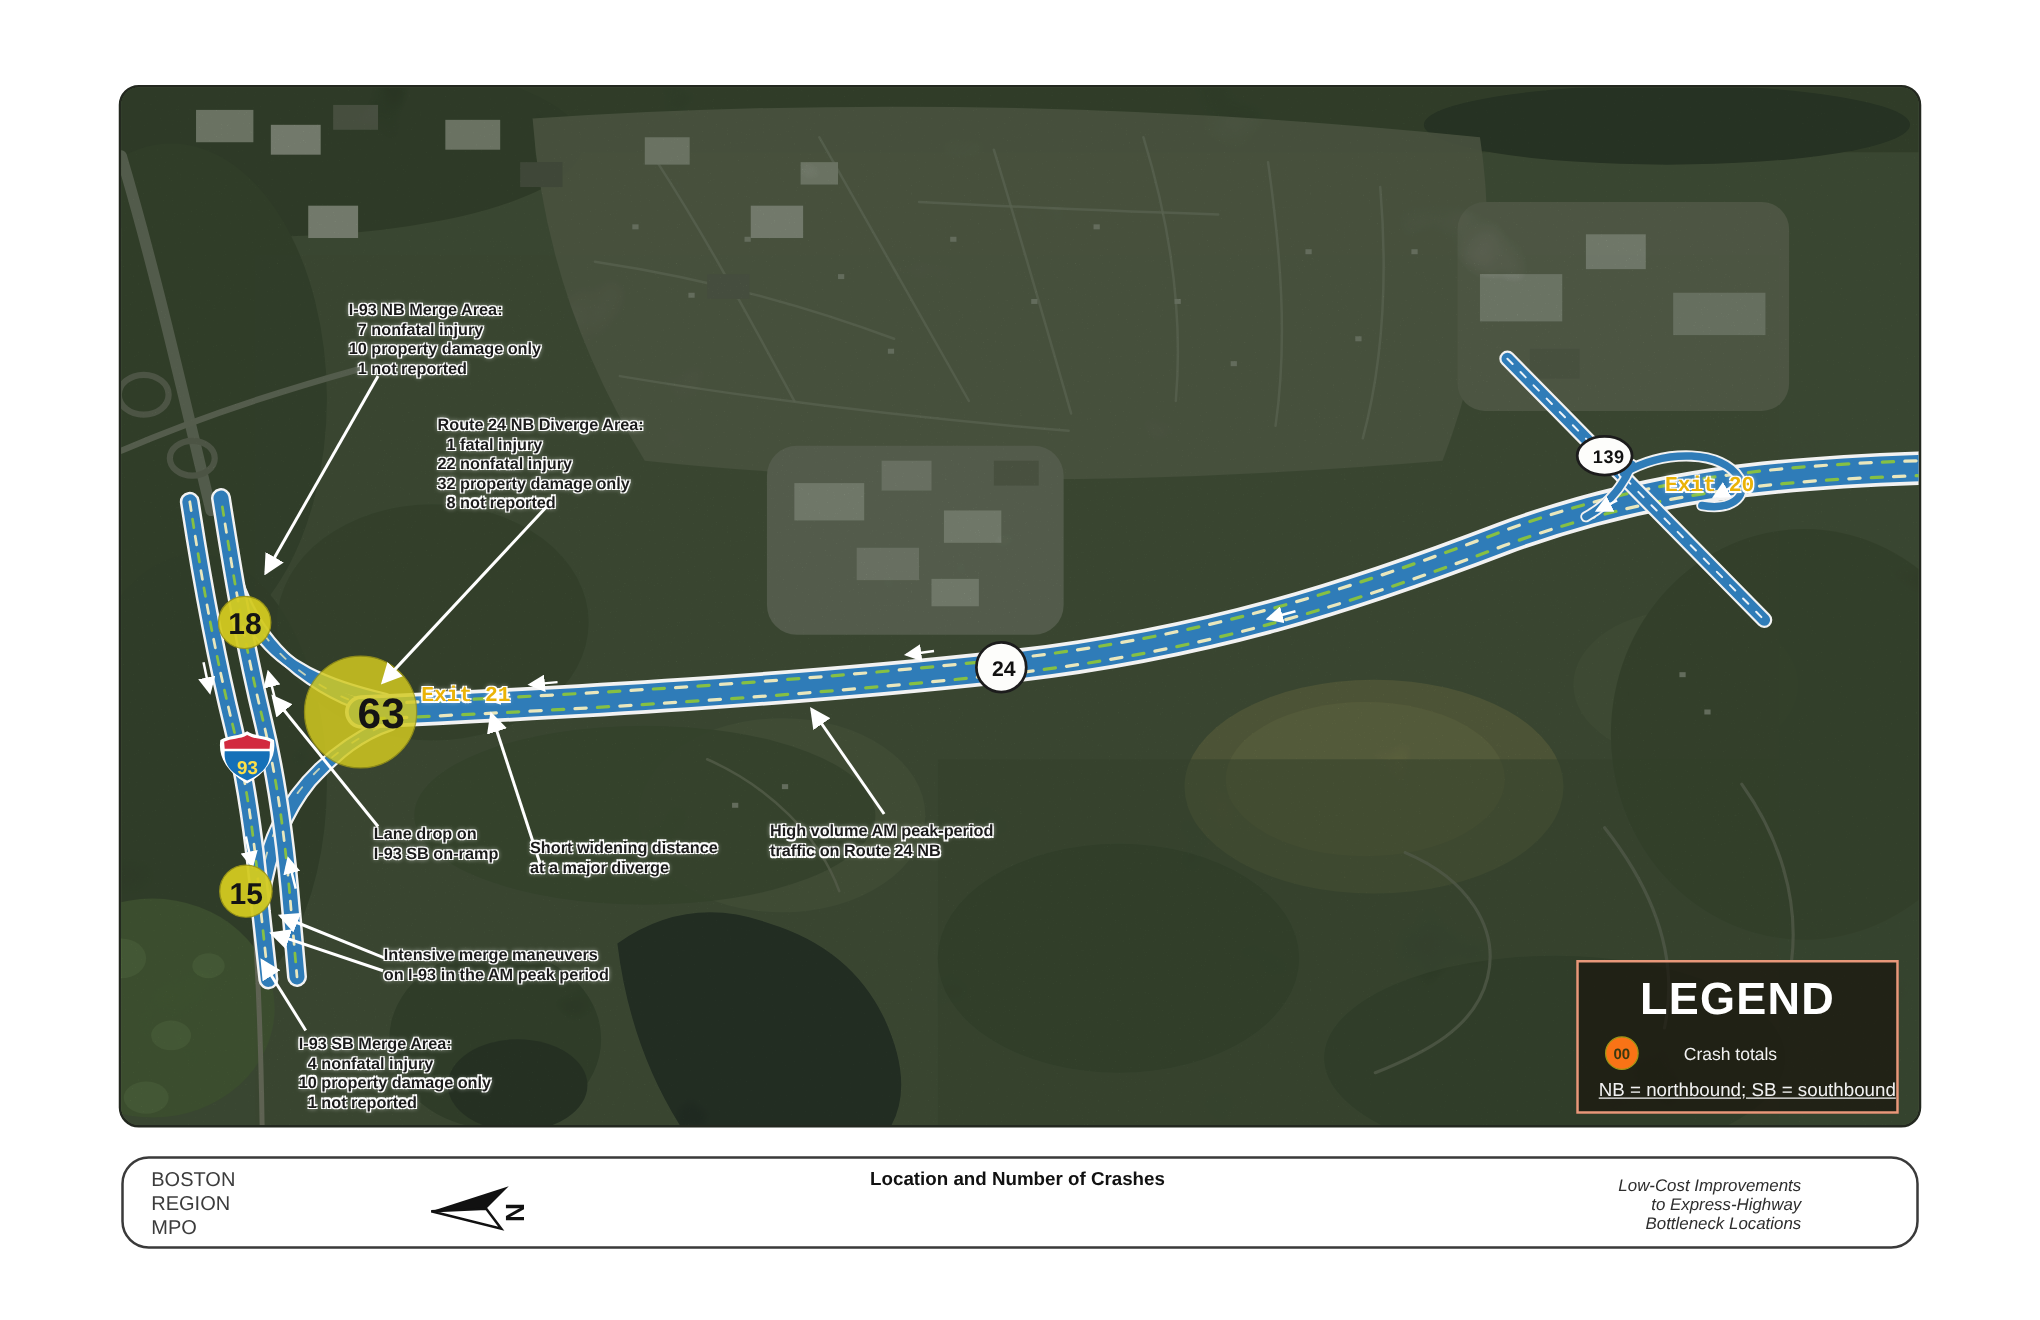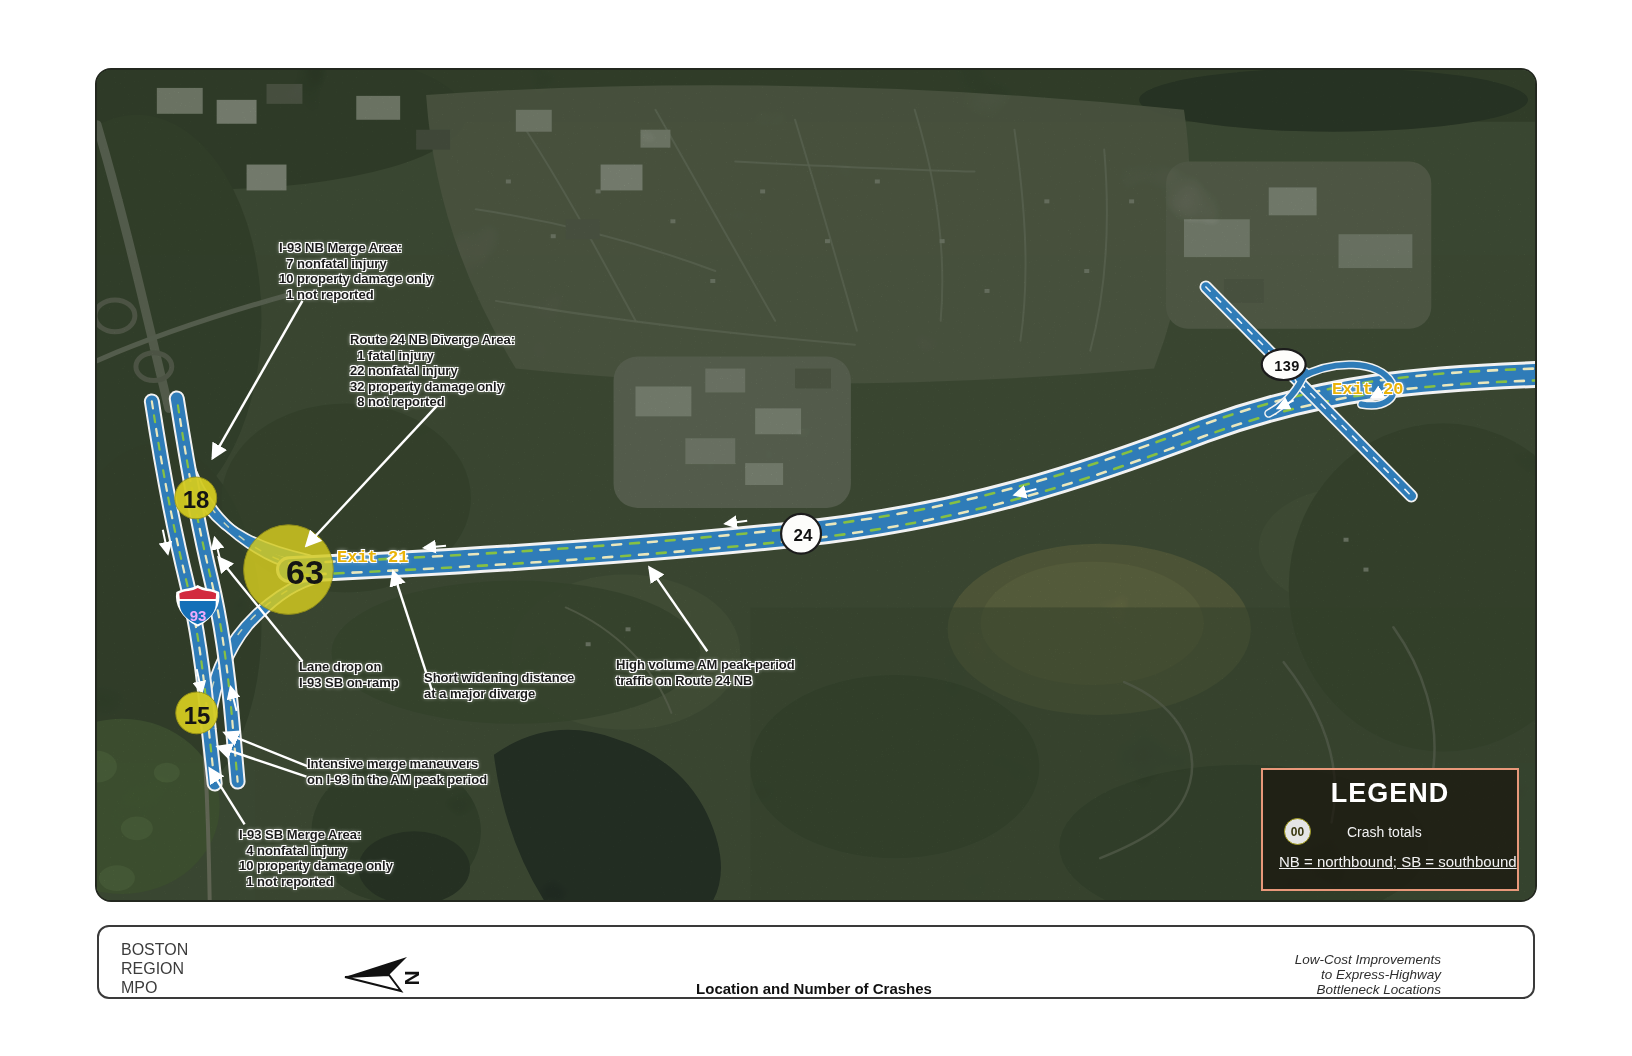--- a/index.html
+++ b/index.html
@@ -17,35 +17,35 @@
        text-shadow:-1px -1px 0 #fff,1px -1px 0 #fff,-1px 1px 0 #fff,1px 1px 0 #fff,0 0 4px #fff;}
   .exit-label{position:absolute;font-size:17px;font-weight:bold;color:#eab308;white-space:pre;
        text-shadow:-1px -1px 0 #fff,1px -1px 0 #fff,-1px 1px 0 #fff,1px 1px 0 #fff,0 0 4px #fff;font-family:Liberation Mono, monospace;}
 
   .crash-num{position:absolute;transform:translate(-50%,-50%);font-weight:bold;color:#141414;}
   .crash-num.small{font-size:24px;}
   .crash-num.big{font-size:34px;}
   .shield-num{position:absolute;transform:translate(-50%,-50%);font-weight:bold;color:#111;}
   .shield-num.n24{font-size:17px;}
   .shield-num.n139{font-size:14.5px;letter-spacing:.5px;}
-  .shield-num.n93{font-size:15px;color:#f0abfc;}
+  .shield-num.n93{font-size:15px;color:#fde047;}
 
   
   .legend{position:absolute;left:1164px;top:698px;width:258px;height:123px;box-sizing:border-box;
           border:2px solid #e8987a;background:rgba(26,22,14,0.72);}
-  .legend-title{margin-top:8px;text-align:center;color:#fff;font-weight:bold;font-size:27px;letter-spacing:1px;}
+  .legend-title{margin-top:8px;text-align:center;color:#fff;font-weight:bold;font-size:36px;letter-spacing:1px;}
   .legend-row{display:flex;align-items:center;margin-top:9px;padding-left:21px;}
-  .legend-circle{width:27px;height:27px;border-radius:50%;background:#e5e5e5;border:1px solid #9d9717;
+  .legend-circle{width:27px;height:27px;border-radius:50%;background:#f97316;border:1px solid #9d9717;
                  display:flex;align-items:center;justify-content:center;font-size:12px;font-weight:bold;color:#3a3810;box-sizing:border-box;}
   .legend-circle-label{margin-left:36px;color:#f2f2f2;font-size:14px;}
   .legend-note{margin-top:8px;padding-left:16px;color:#f2f2f2;font-size:15px;text-decoration:underline;}
 
   
   .caption{position:absolute;left:97px;top:925px;width:1438px;height:74px;box-sizing:border-box;
-           border:2px solid #3a3a3a;border-radius:12px;background:#fff;display:flex;align-items:flex-end;
+           border:2px solid #3a3a3a;border-radius:22px;background:#fff;display:flex;align-items:flex-start;
            padding:8px 0 0 22px;}
   .agency{white-space:pre;font-size:16px;line-height:19px;color:#3c3c3c;width:110px;}
   .north{margin-left:112px;margin-top:12px;width:82px;flex:none;}
   .cap-title{flex:1;text-align:center;color:#111;}
   .cap-title div{font-weight:bold;font-size:15px;line-height:17.5px;}
   .project-note{width:330px;box-sizing:border-box;padding-right:92px;text-align:right;font-style:italic;
                 font-size:13.5px;line-height:15px;color:#2e2e2e;white-space:pre;margin-top:6px;}
 </style>
 </head>
 <body>

